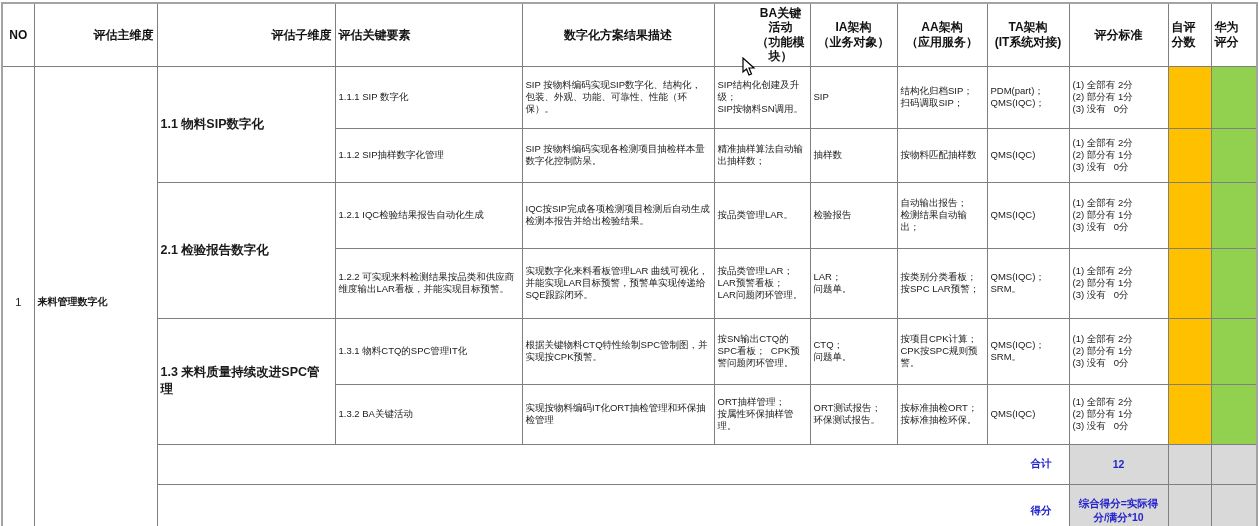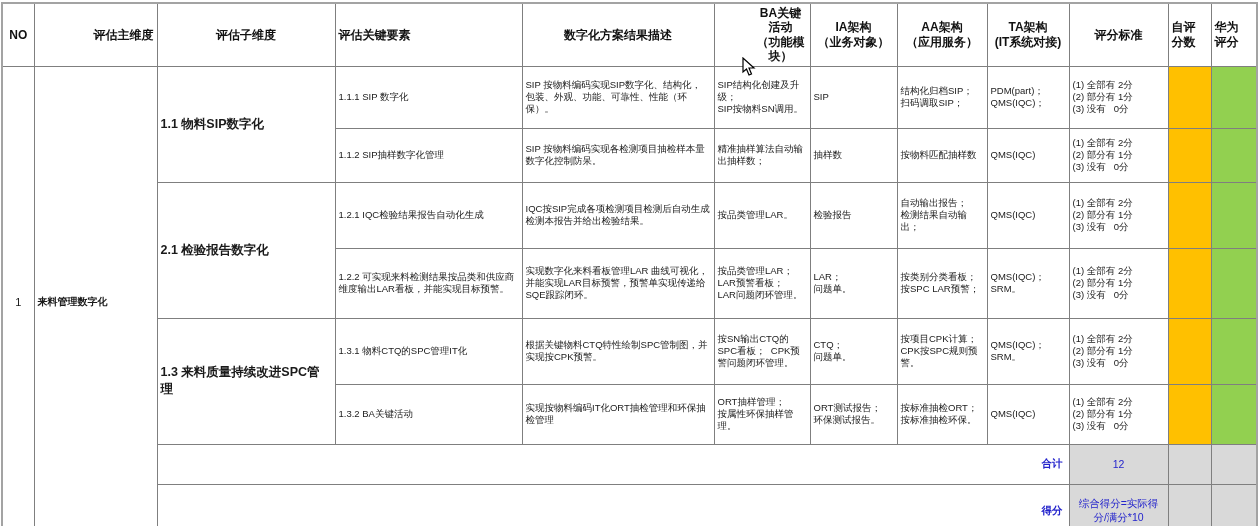--- a/index.html
+++ b/index.html
@@ -30,23 +30,23 @@
   th.desc-h { color: #833C00; font-size: 13px; }
   th.ba-h   { color: #2424CC; padding-left: 40px; }
   
   td.cell { font-size: 9.5px; line-height: 1.28; text-align: left; white-space: pre-wrap; }
   td.no-cell { text-align: center; font-size: 11px; }
   td.main-dim { font-size: 10px; font-weight: bold; }
   td.sub-dim { font-size: 12.5px; font-weight: bold; vertical-align: middle; }
   td.self-score { background: #FFC000; }
   td.huawei-score { background: #92D050; }
   
-  td.f-label { text-align: right; color: #2424CC; font-weight: bold; font-size: 10.5px; background:#fff; padding-right:6px; }
+  td.f-label { text-align: right; color: #2424CC; font-weight: bold; font-size: 10.5px; background:#fff; padding-right:17px; }
   td.f-gray  { background: #D9D9D9; }
-  td.f-value { background: #D9D9D9; color: #2424CC; font-weight: normal; font-size: 10.5px; text-align: center; white-space: pre-wrap; }
+  td.f-value { background: #D9D9D9; color: #2424CC; font-weight: bold; font-size: 10.5px; text-align: center; white-space: pre-wrap; }
   
   #cursor { position: absolute; z-index: 5; pointer-events: none; }
 </style>
 </head>
 <body>
 
 <div id="screen">
   <table class="sheet">
     <colgroup>
       <col style="width:32px">
@@ -59,21 +59,21 @@
         <col style="width:90px">
       <col style="width:82px">
         <col style="width:99px">
         <col style="width:43px">
         <col style="width:46px">
     </colgroup>
     <thead>
       <tr style="height:54px">
         <th>NO</th>
         <th style="text-align:right">评估主维度</th>
-        <th style="text-align:center">评估子维度</th>
+        <th style="text-align:right">评估子维度</th>
         <th style="text-align:left">评估关键要素</th>
         <th class="orange desc-h">数字化方案结果描述</th>
         <th class="orange ba-h">BA关键活动
 （功能模块）</th>
         <th class="orange">IA架构
 （业务对象）</th>
         <th class="orange">AA架构
 （应用服务）</th>
         <th class="orange">TA架构
 (IT系统对接)</th>

